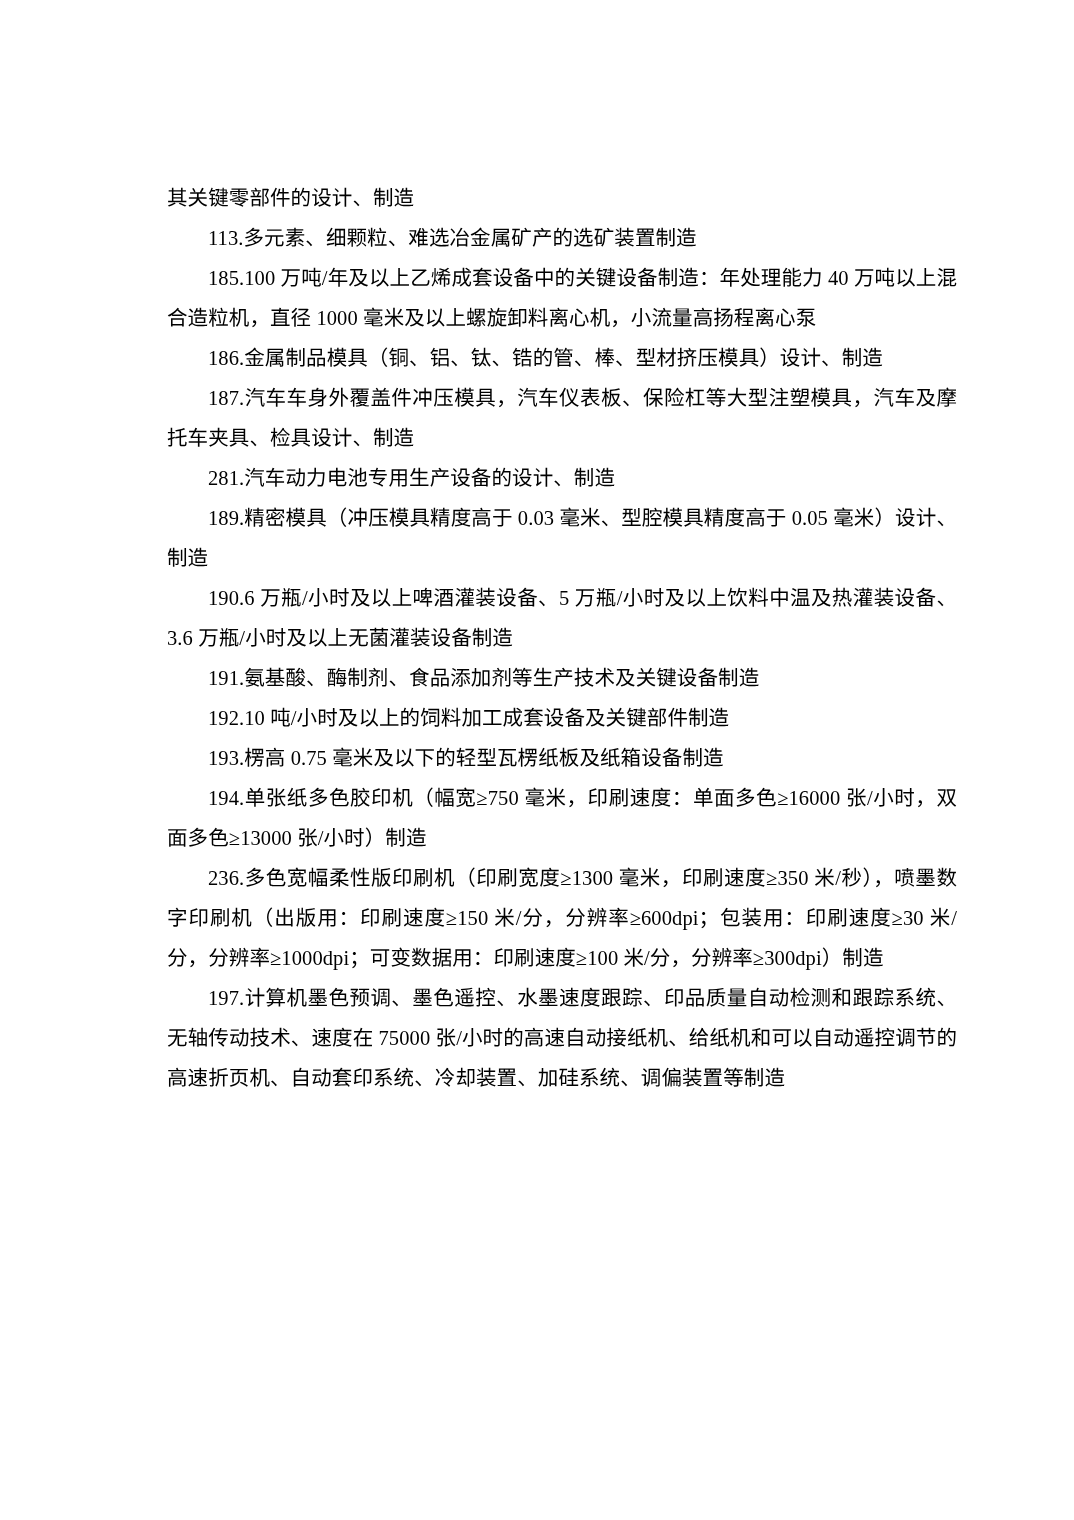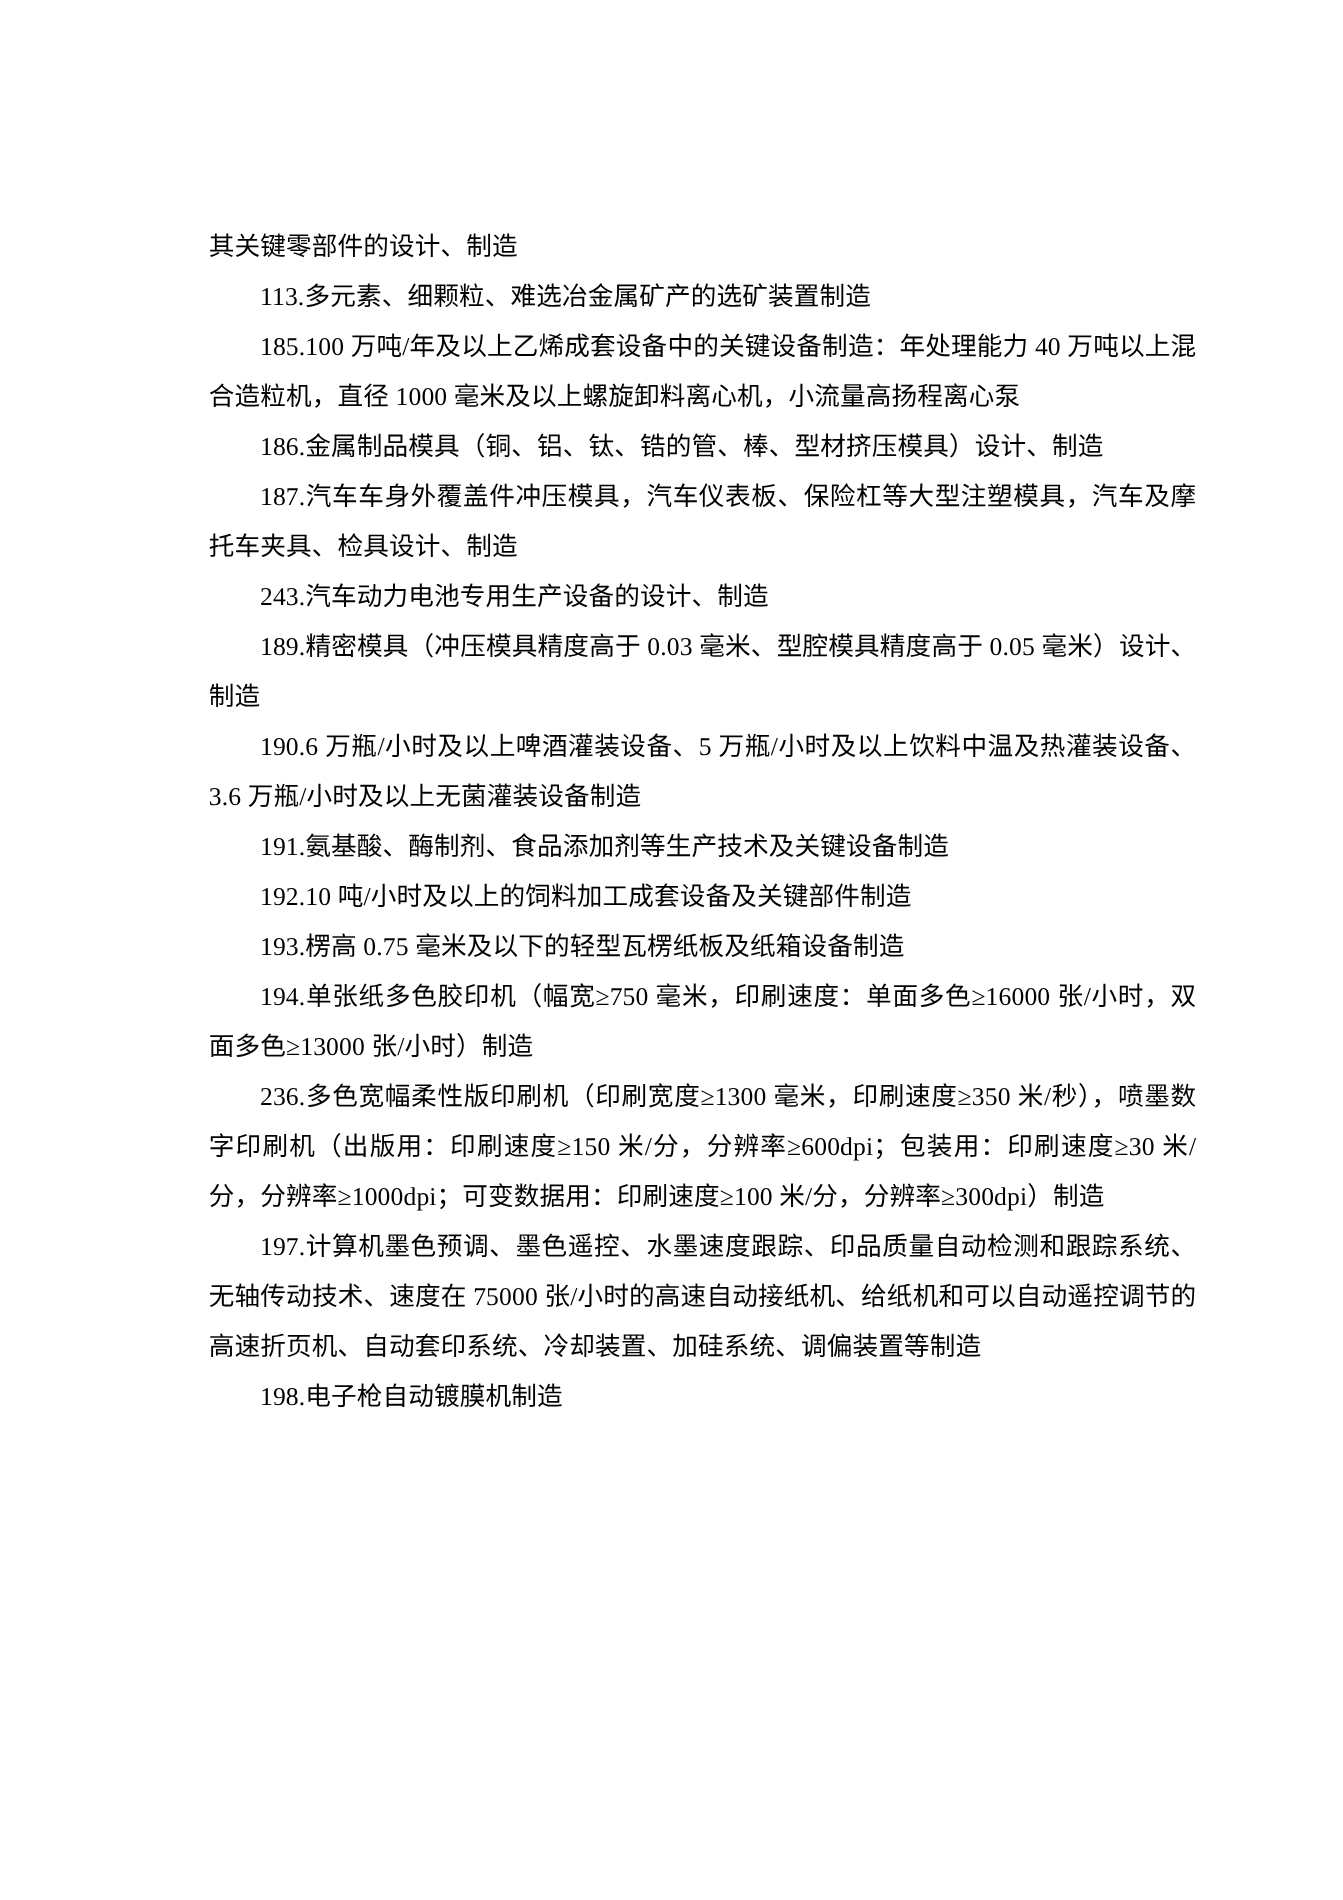--- a/index.html
+++ b/index.html
@@ -56,35 +56,34 @@
     <p class="para no-indent">其关键零部件的设计、制造</p>
 
     <p class="para">113.多元素、细颗粒、难选冶金属矿产的选矿装置制造</p>
 
     <p class="para">185.100 万吨/年及以上乙烯成套设备中的关键设备制造：年处理能力 40 万吨以上混合造粒机，直径 1000 毫米及以上螺旋卸料离心机，小流量高扬程离心泵</p>
 
     <p class="para">186.金属制品模具（铜、铝、钛、锆的管、棒、型材挤压模具）设计、制造</p>
 
     <p class="para">187.汽车车身外覆盖件冲压模具，汽车仪表板、保险杠等大型注塑模具，汽车及摩托车夹具、检具设计、制造</p>
 
-    <p class="para">243.汽车动力电池专用生产设备的设计、制造</p>
+    <p class="para">281.汽车动力电池专用生产设备的设计、制造</p>
 
     <p class="para">189.精密模具（冲压模具精度高于 0.03 毫米、型腔模具精度高于 0.05 毫米）设计、制造</p>
 
     <p class="para">190.6 万瓶/小时及以上啤酒灌装设备、5 万瓶/小时及以上饮料中温及热灌装设备、3.6 万瓶/小时及以上无菌灌装设备制造</p>
 
     <p class="para">191.氨基酸、酶制剂、食品添加剂等生产技术及关键设备制造</p>
 
     <p class="para">192.10 吨/小时及以上的饲料加工成套设备及关键部件制造</p>
 
     <p class="para">193.楞高 0.75 毫米及以下的轻型瓦楞纸板及纸箱设备制造</p>
 
     <p class="para">194.单张纸多色胶印机（幅宽≥750 毫米，印刷速度：单面多色≥16000 张/小时，双面多色≥13000 张/小时）制造</p>
 
 
     <p class="para">236.多色宽幅柔性版印刷机（印刷宽度≥1300 毫米，印刷速度≥350 米/秒），喷墨数字印刷机（出版用：印刷速度≥150 米/分，分辨率≥600dpi；包装用：印刷速度≥30 米/分，分辨率≥1000dpi；可变数据用：印刷速度≥100 米/分，分辨率≥300dpi）制造</p>
 
     <p class="para">197.计算机墨色预调、墨色遥控、水墨速度跟踪、印品质量自动检测和跟踪系统、无轴传动技术、速度在 75000 张/小时的高速自动接纸机、给纸机和可以自动遥控调节的高速折页机、自动套印系统、冷却装置、加硅系统、调偏装置等制造</p>
 
-    <p class="para">198.电子枪自动镀膜机制造</p>
 
   </div>
 </div>
 
 </body></html>

